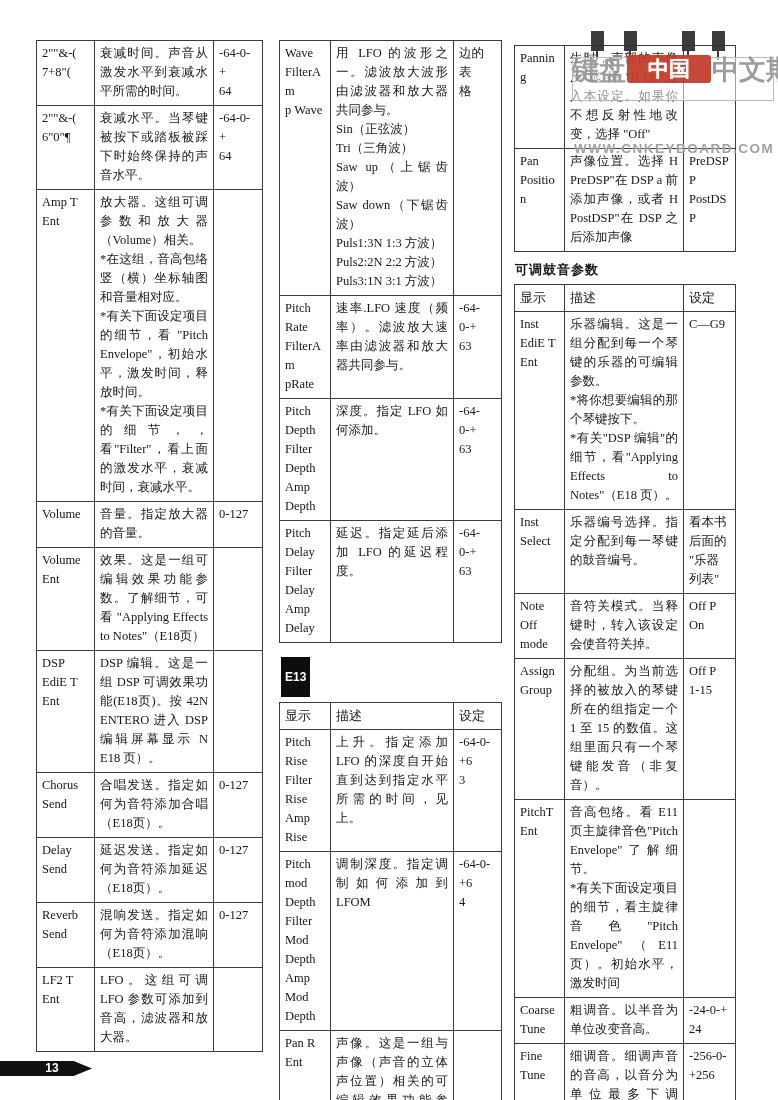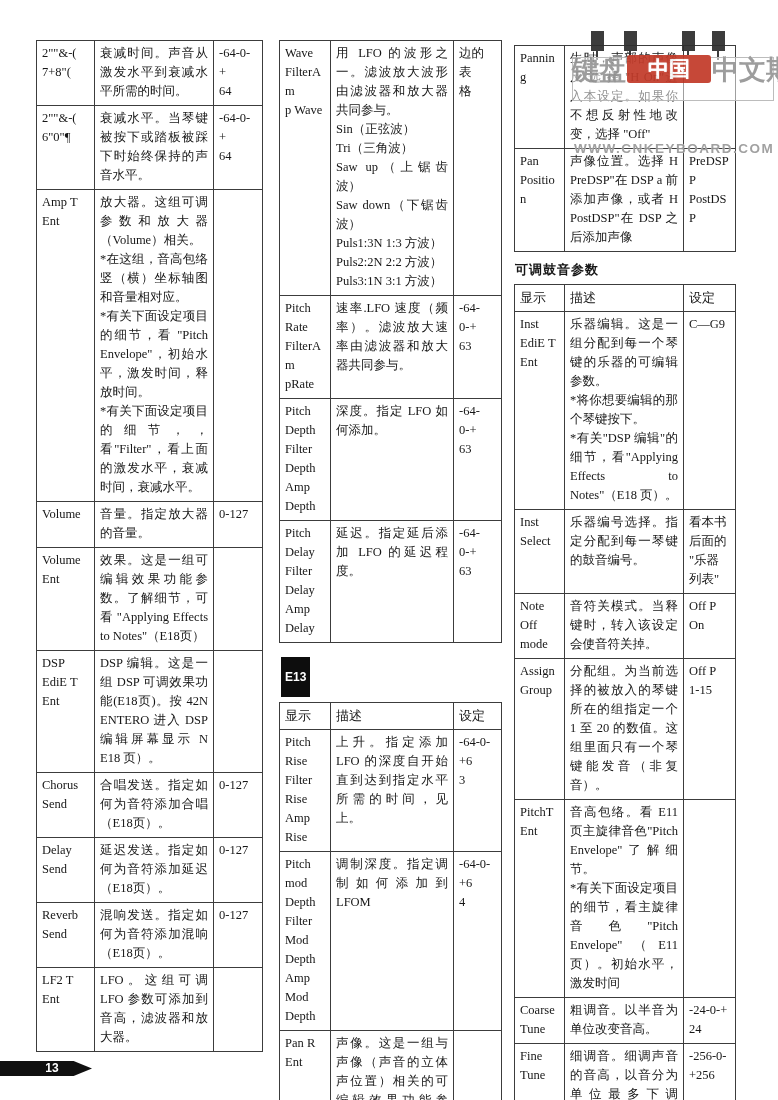--- a/index.html
+++ b/index.html
@@ -309,21 +309,21 @@
             <td class="cell-display">Note
 Off
 mode</td>
             <td class="cell-desc">音符关模式。当释键时，转入该设定会使音符关掉。</td>
             <td class="cell-setting">Off P
 On</td>
           </tr>
           <tr>
             <td class="cell-display">Assign
 Group</td>
-            <td class="cell-desc">分配组。为当前选择的被放入的琴键所在的组指定一个 1 至 20 的数值。这组里面只有一个琴键能发音（非复音）。</td>
+            <td class="cell-desc">分配组。为当前选择的被放入的琴键所在的组指定一个 1 至 15 的数值。这组里面只有一个琴键能发音（非复音）。</td>
             <td class="cell-setting">Off P
 1-15</td>
           </tr>
           <tr>
             <td class="cell-display">PitchT
 Ent</td>
             <td class="cell-desc">音高包络。看 E11 页主旋律音色"Pitch Envelope"了解细节。
 *有关下面设定项目的细节，看主旋律音色"Pitch Envelope"（E11 页）。初始水平，激发时间</td>
             <td class="cell-setting"></td>
           </tr>

